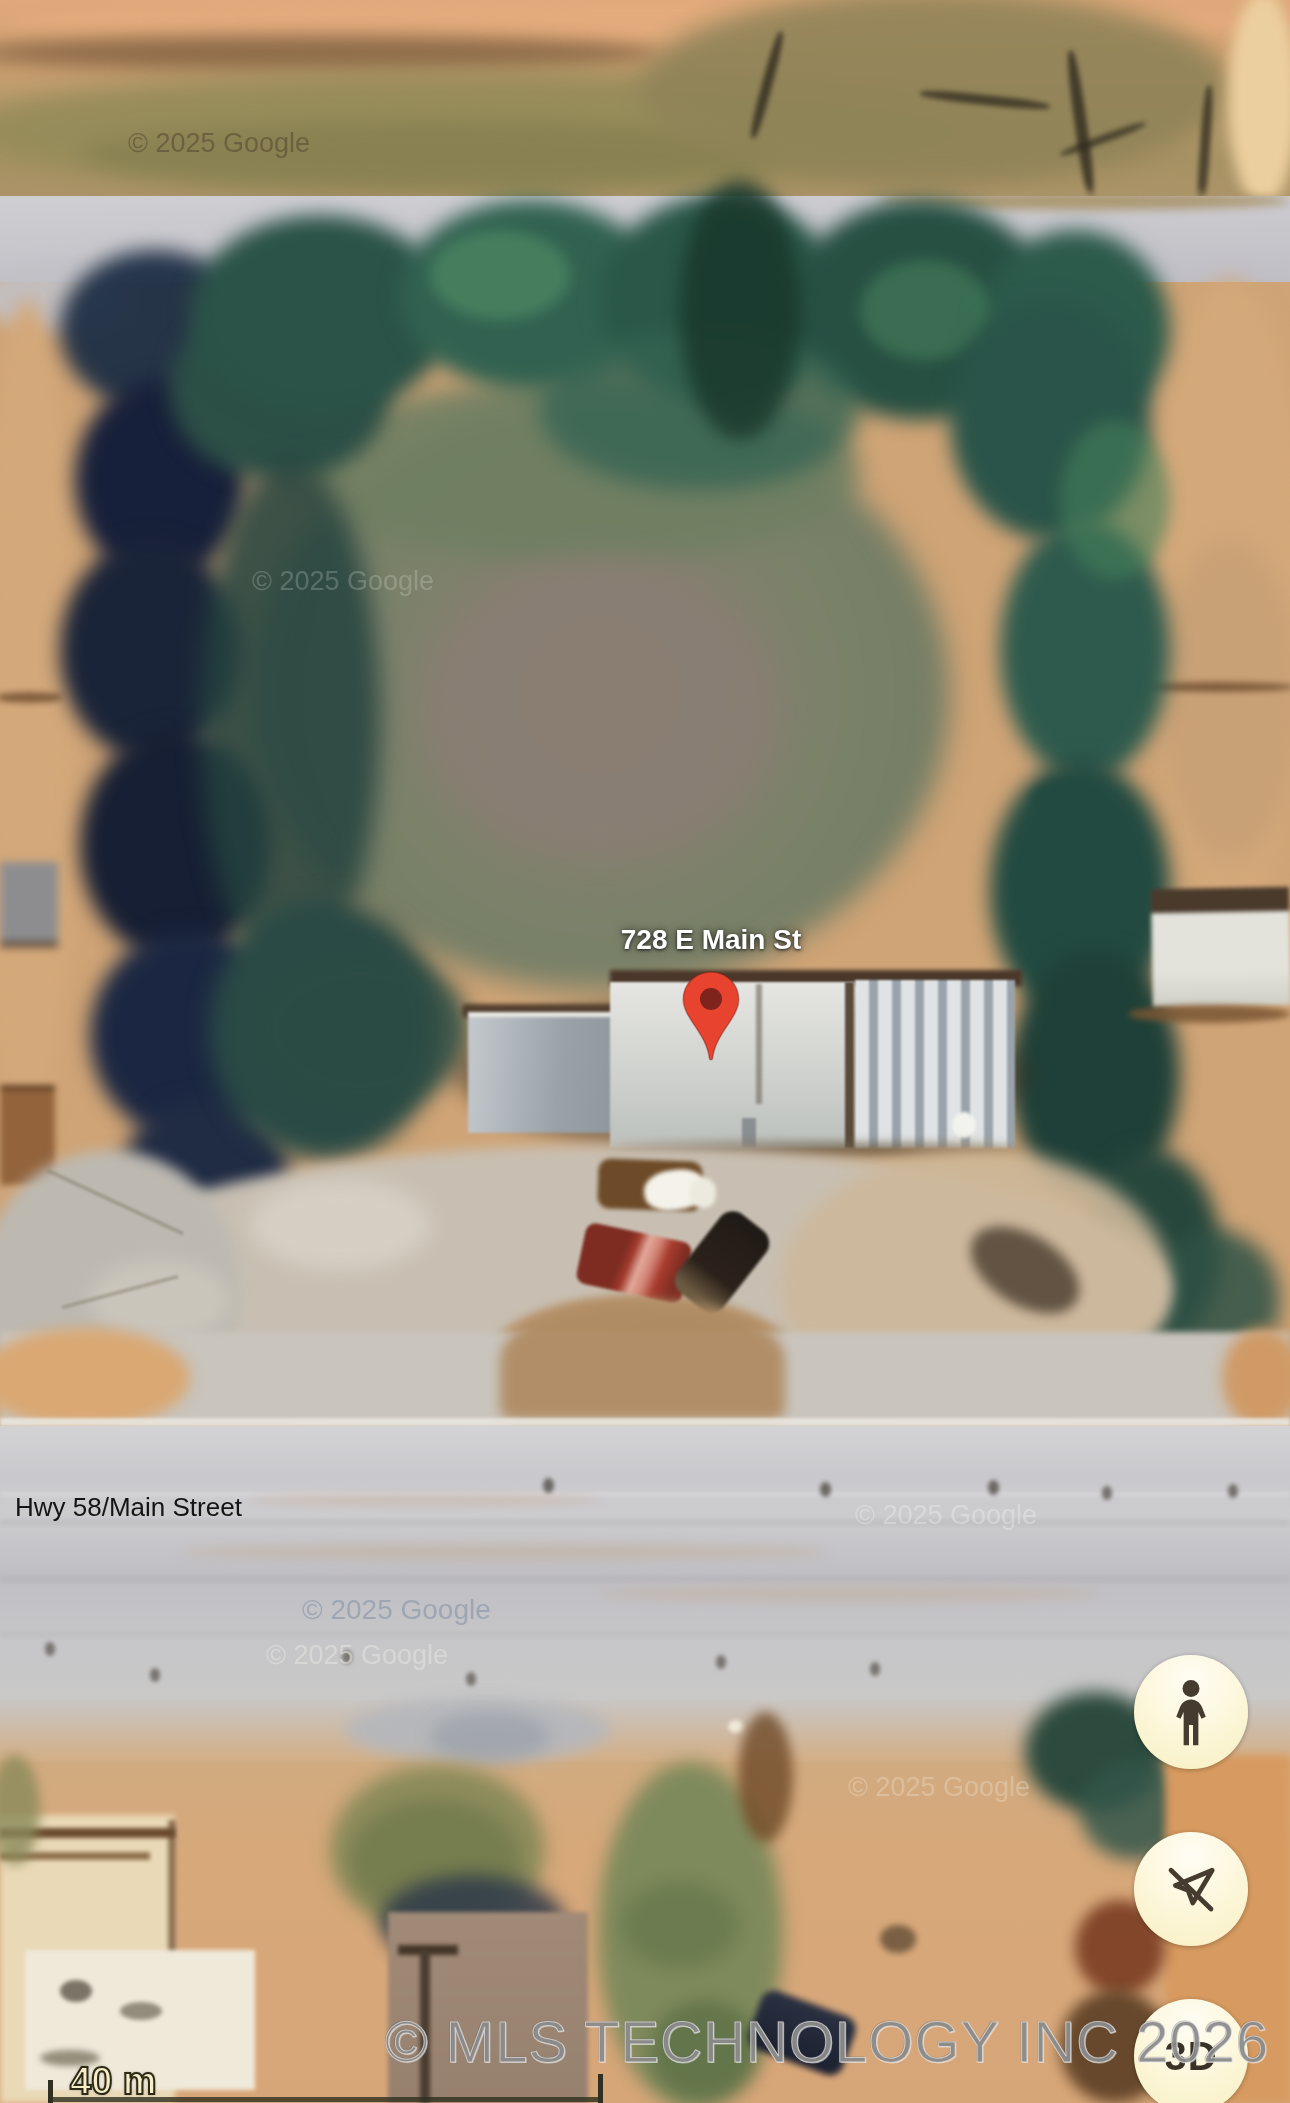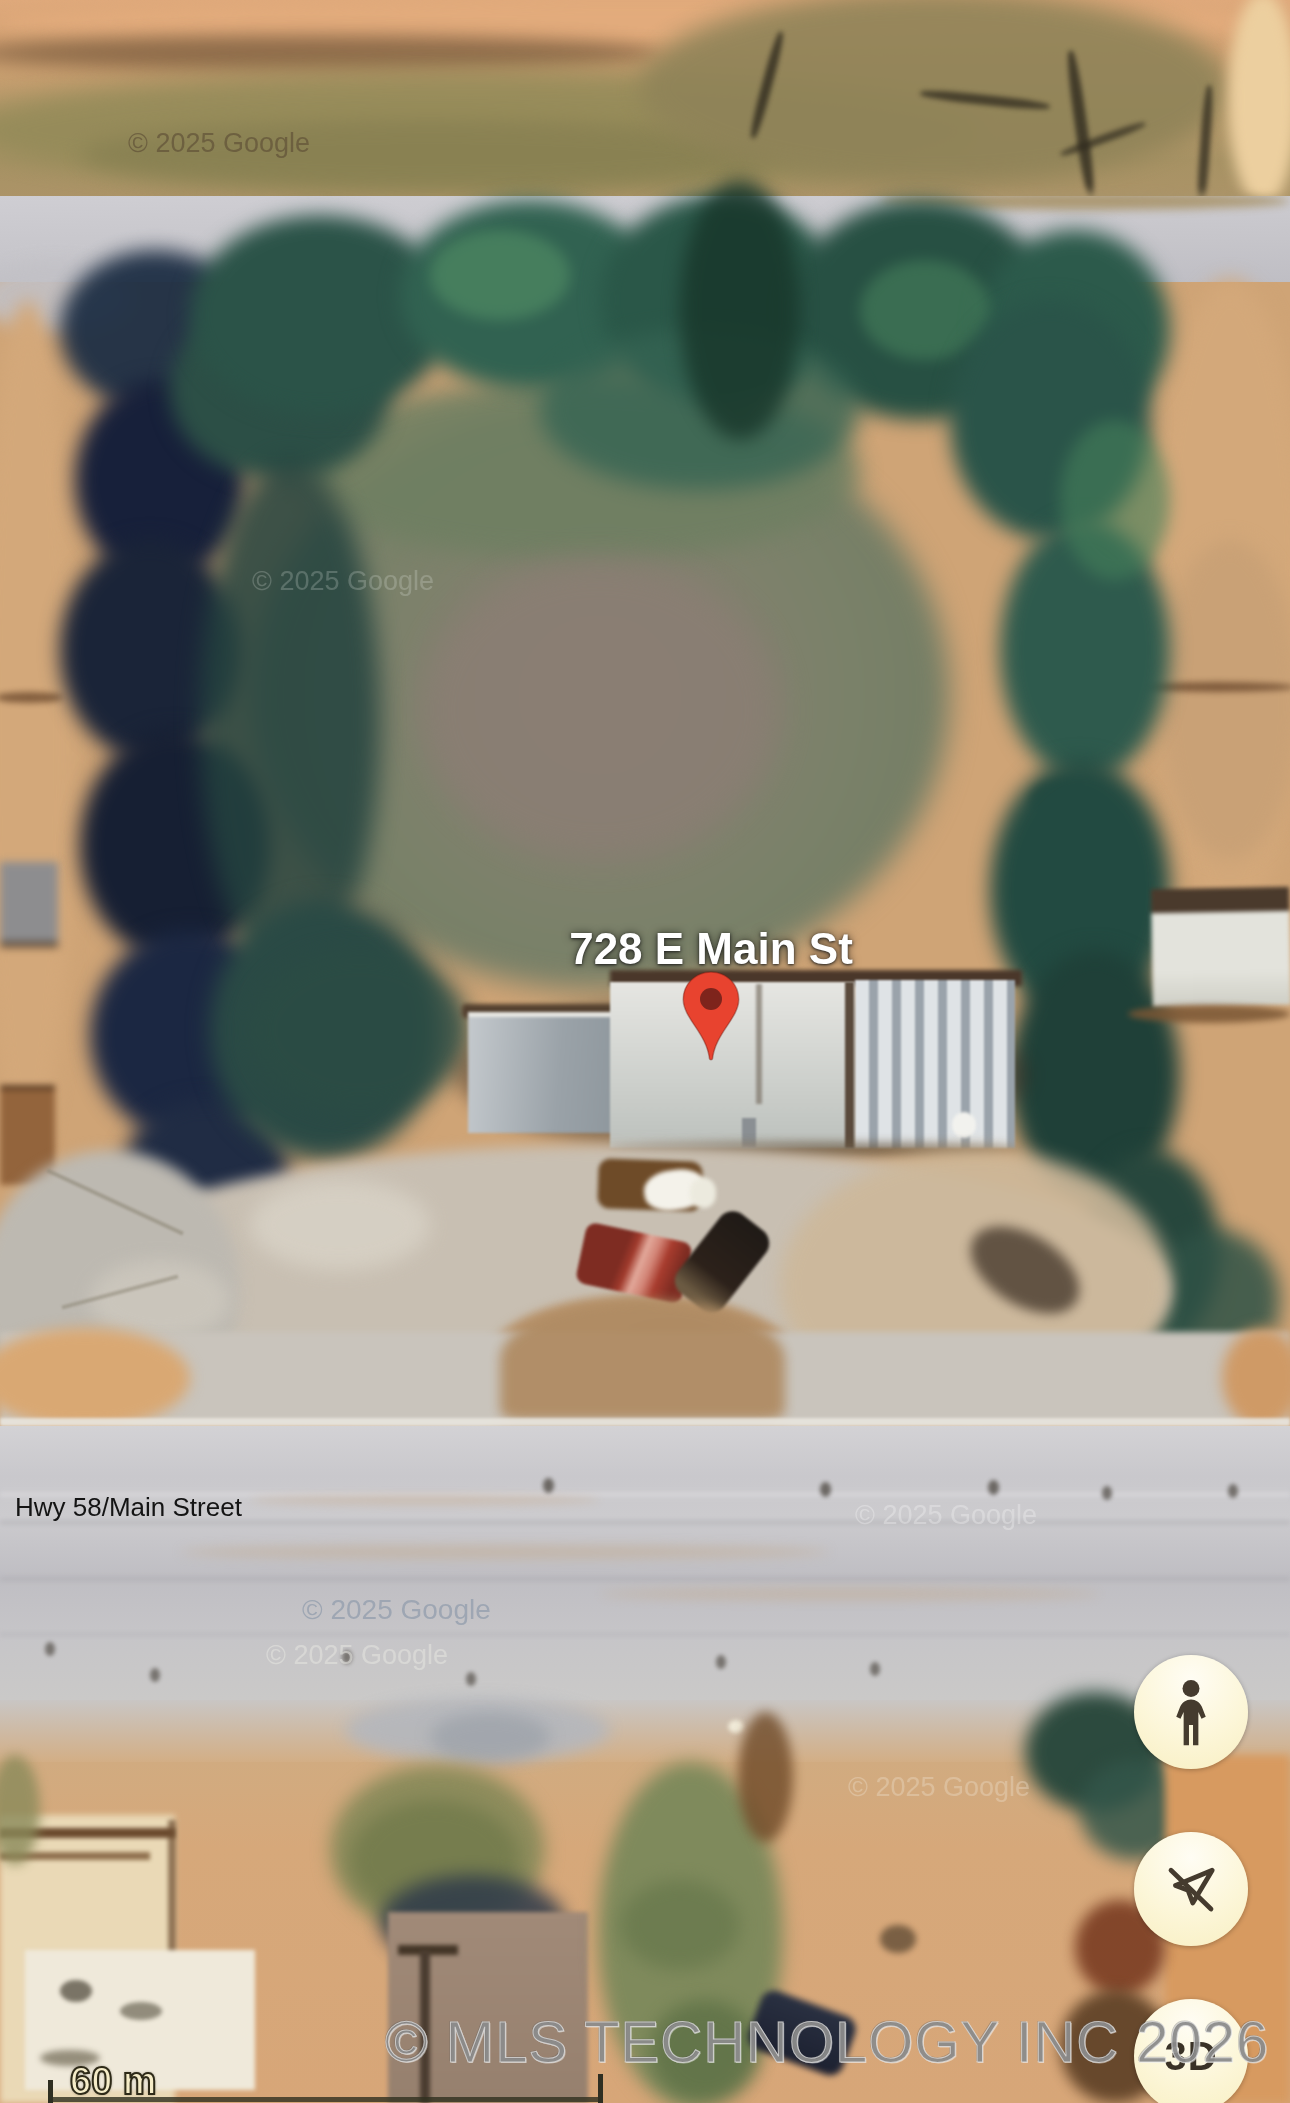--- a/index.html
+++ b/index.html
@@ -168,32 +168,32 @@
   <div class="blob" style="left:1075px;top:1900px;width:90px;height:95px;background:#7a3c22;filter:blur(7px);opacity:.9;"></div>
   <div class="blob" style="left:1060px;top:1990px;width:110px;height:113px;background:#54381f;filter:blur(7px);opacity:.85;"></div>
 
   <div class="wm" style="left:128px;top:128px;font-size:27px;color:#5a4a33;opacity:.6;z-index:20;">© 2025 Google</div>
   <div class="wm" style="left:252px;top:566px;font-size:27px;color:#ebf0eb;opacity:.22;z-index:20;">© 2025 Google</div>
   <div class="wm" style="left:855px;top:1500px;font-size:27px;color:#ffffff;opacity:.28;z-index:20;">© 2025 Google</div>
   <div class="wm" style="left:302px;top:1594px;font-size:28px;color:#98a2b0;opacity:.85;z-index:20;">© 2025 Google</div>
   <div class="wm" style="left:266px;top:1640px;font-size:27px;color:#e6e6e1;opacity:.55;z-index:20;">© 2025 Google</div>
   <div class="wm" style="left:848px;top:1772px;font-size:27px;color:#ebdcc8;opacity:.4;z-index:20;">© 2025 Google</div>
 
-  <div class="lbl" style="left:711px;top:924px;transform:translateX(-50%);font-size:44px;font-weight:600;color:#ffffff;text-shadow:0 1px 3px rgba(30,30,30,.95),0 0 8px rgba(0,0,0,.55);z-index:22;">728 E Main St</div>
+  <div class="lbl" style="left:711px;top:924px;transform:translateX(-50%);font-size:28px;font-weight:600;color:#ffffff;text-shadow:0 1px 3px rgba(30,30,30,.95),0 0 8px rgba(0,0,0,.55);z-index:22;">728 E Main St</div>
   <svg style="position:absolute;left:681px;top:969px;z-index:22;cursor:pointer;" width="60" height="94" viewBox="0 0 24 36">
     <path d="M12 0.4C5.8 0.4 0.9 5.3 0.9 11.4c0 7.4 9.4 13.6 10.5 23.7.1.6 1.1.6 1.2 0C13.7 25 23.1 18.8 23.1 11.4 23.1 5.3 18.2 0.4 12 0.4z" stroke="rgba(110,25,15,.4)" stroke-width="0.6" fill="#e8432f"></path>
     <circle cx="12" cy="11.2" r="4.4" fill="#7e241c"></circle>
   </svg>
 
   <div class="lbl" style="left:15px;top:1492px;font-size:26px;color:#141414;z-index:21;">Hwy 58/Main Street</div>
 
   <div class="rect" style="left:50px;top:2097px;width:552px;height:5px;background:#30301f;opacity:.8;z-index:35;"></div>
   <div class="rect" style="left:48px;top:2080px;width:5px;height:23px;background:#2f2f22;z-index:35;"></div>
   <div class="rect" style="left:598px;top:2074px;width:5px;height:29px;background:#2f2f22;z-index:35;"></div>
-  <div class="lbl" style="left:70px;top:2060px;font-size:38px;font-weight:700;color:#f5ecc8;-webkit-text-stroke:2px #2e2a18;text-shadow:0 0 3px rgba(30,26,12,.8);z-index:35;">60 m</div>
+  <div class="lbl" style="left:70px;top:2060px;font-size:38px;font-weight:700;color:#f5ecc8;-webkit-text-stroke:2px #2e2a18;text-shadow:0 0 3px rgba(30,26,12,.8);z-index:35;">40 m</div>
 
   <div class="ctl" style="left:1134px;top:1655px;z-index:30;">
     <svg width="46" height="70" viewBox="0 0 24 38" fill="#453b2e">
       <circle cx="12" cy="6.2" r="4.6"></circle>
       <path d="M12 12.2c-2.6 0-4.8 1.6-5.9 3.9L4 21.6l2.3 1 1.7-3.6V37h2.9V26h2.2v11H16V19l1.7 3.6 2.3-1-2.1-5.5c-1.1-2.3-3.3-3.9-5.9-3.9z"></path>
     </svg>
   </div>
   <div class="ctl" style="left:1134px;top:1832px;z-index:30;">
     <svg width="60" height="60" viewBox="0 0 24 24" fill="none" stroke-width="1.9" stroke-linejoin="round" stroke-linecap="round" stroke="#453b2e">
       <path d="M20.5 4.5 5.8 10.6l5 1.9 1.9 5.1z"></path>

